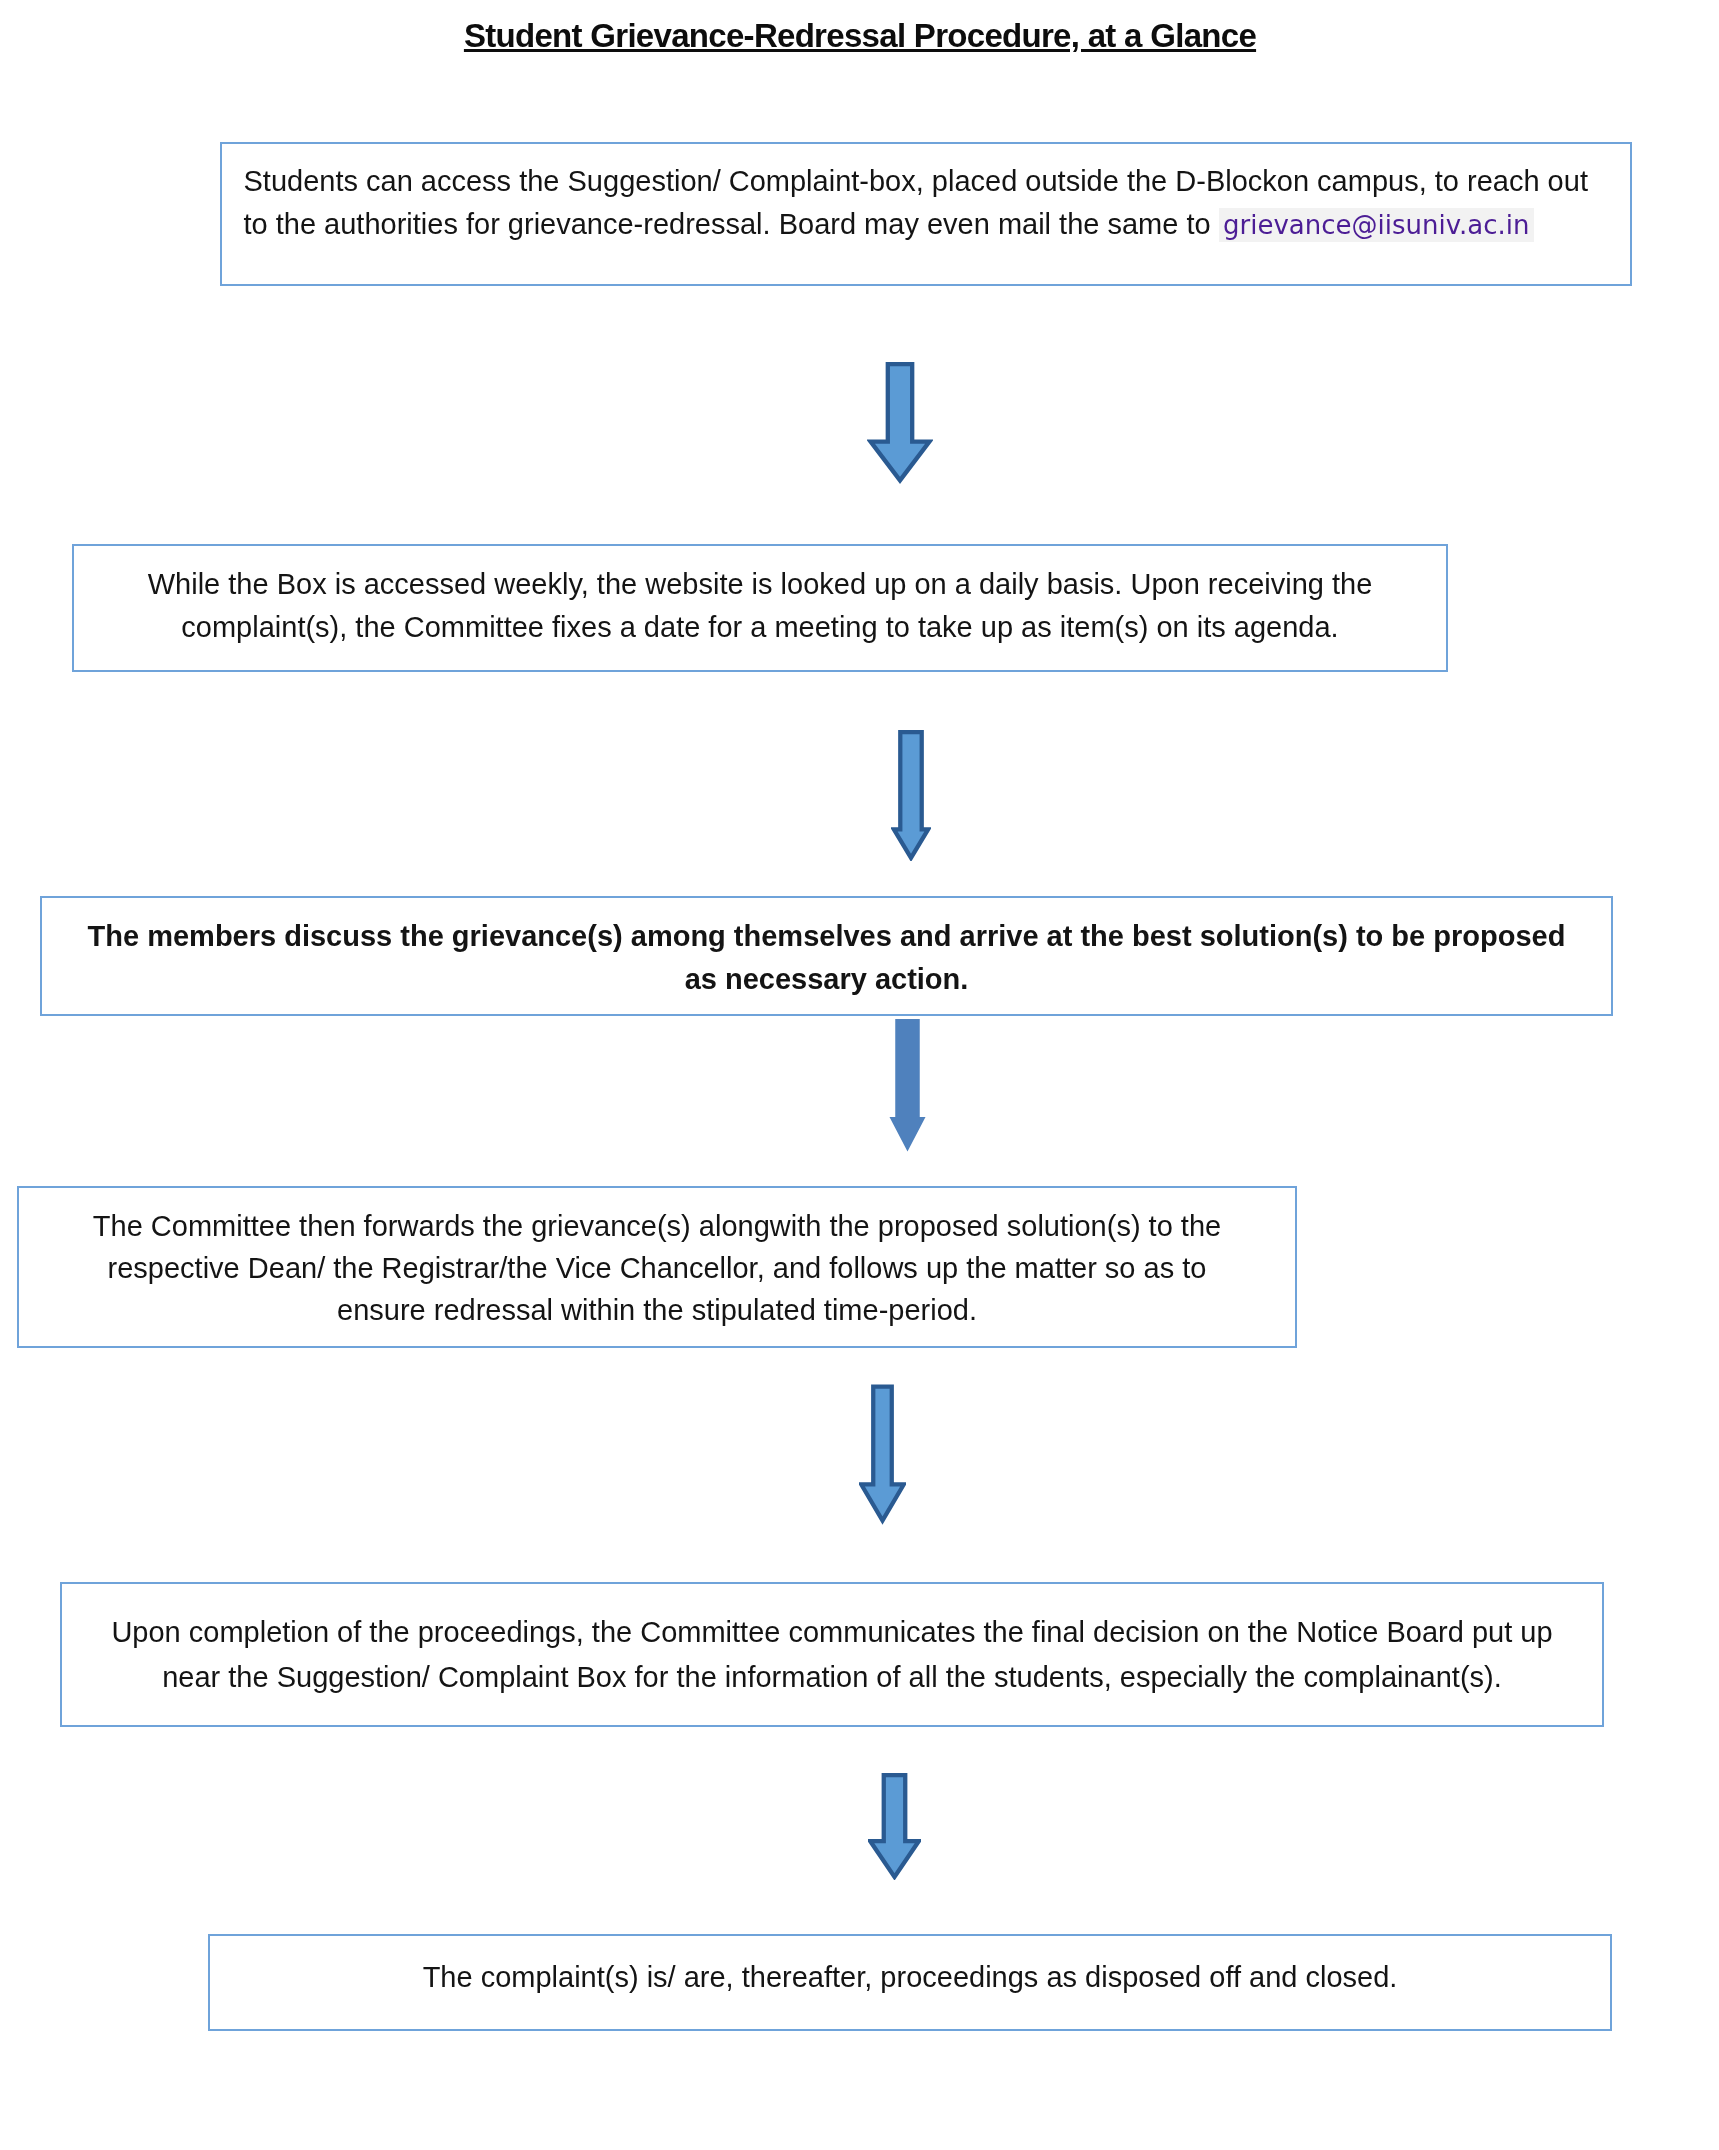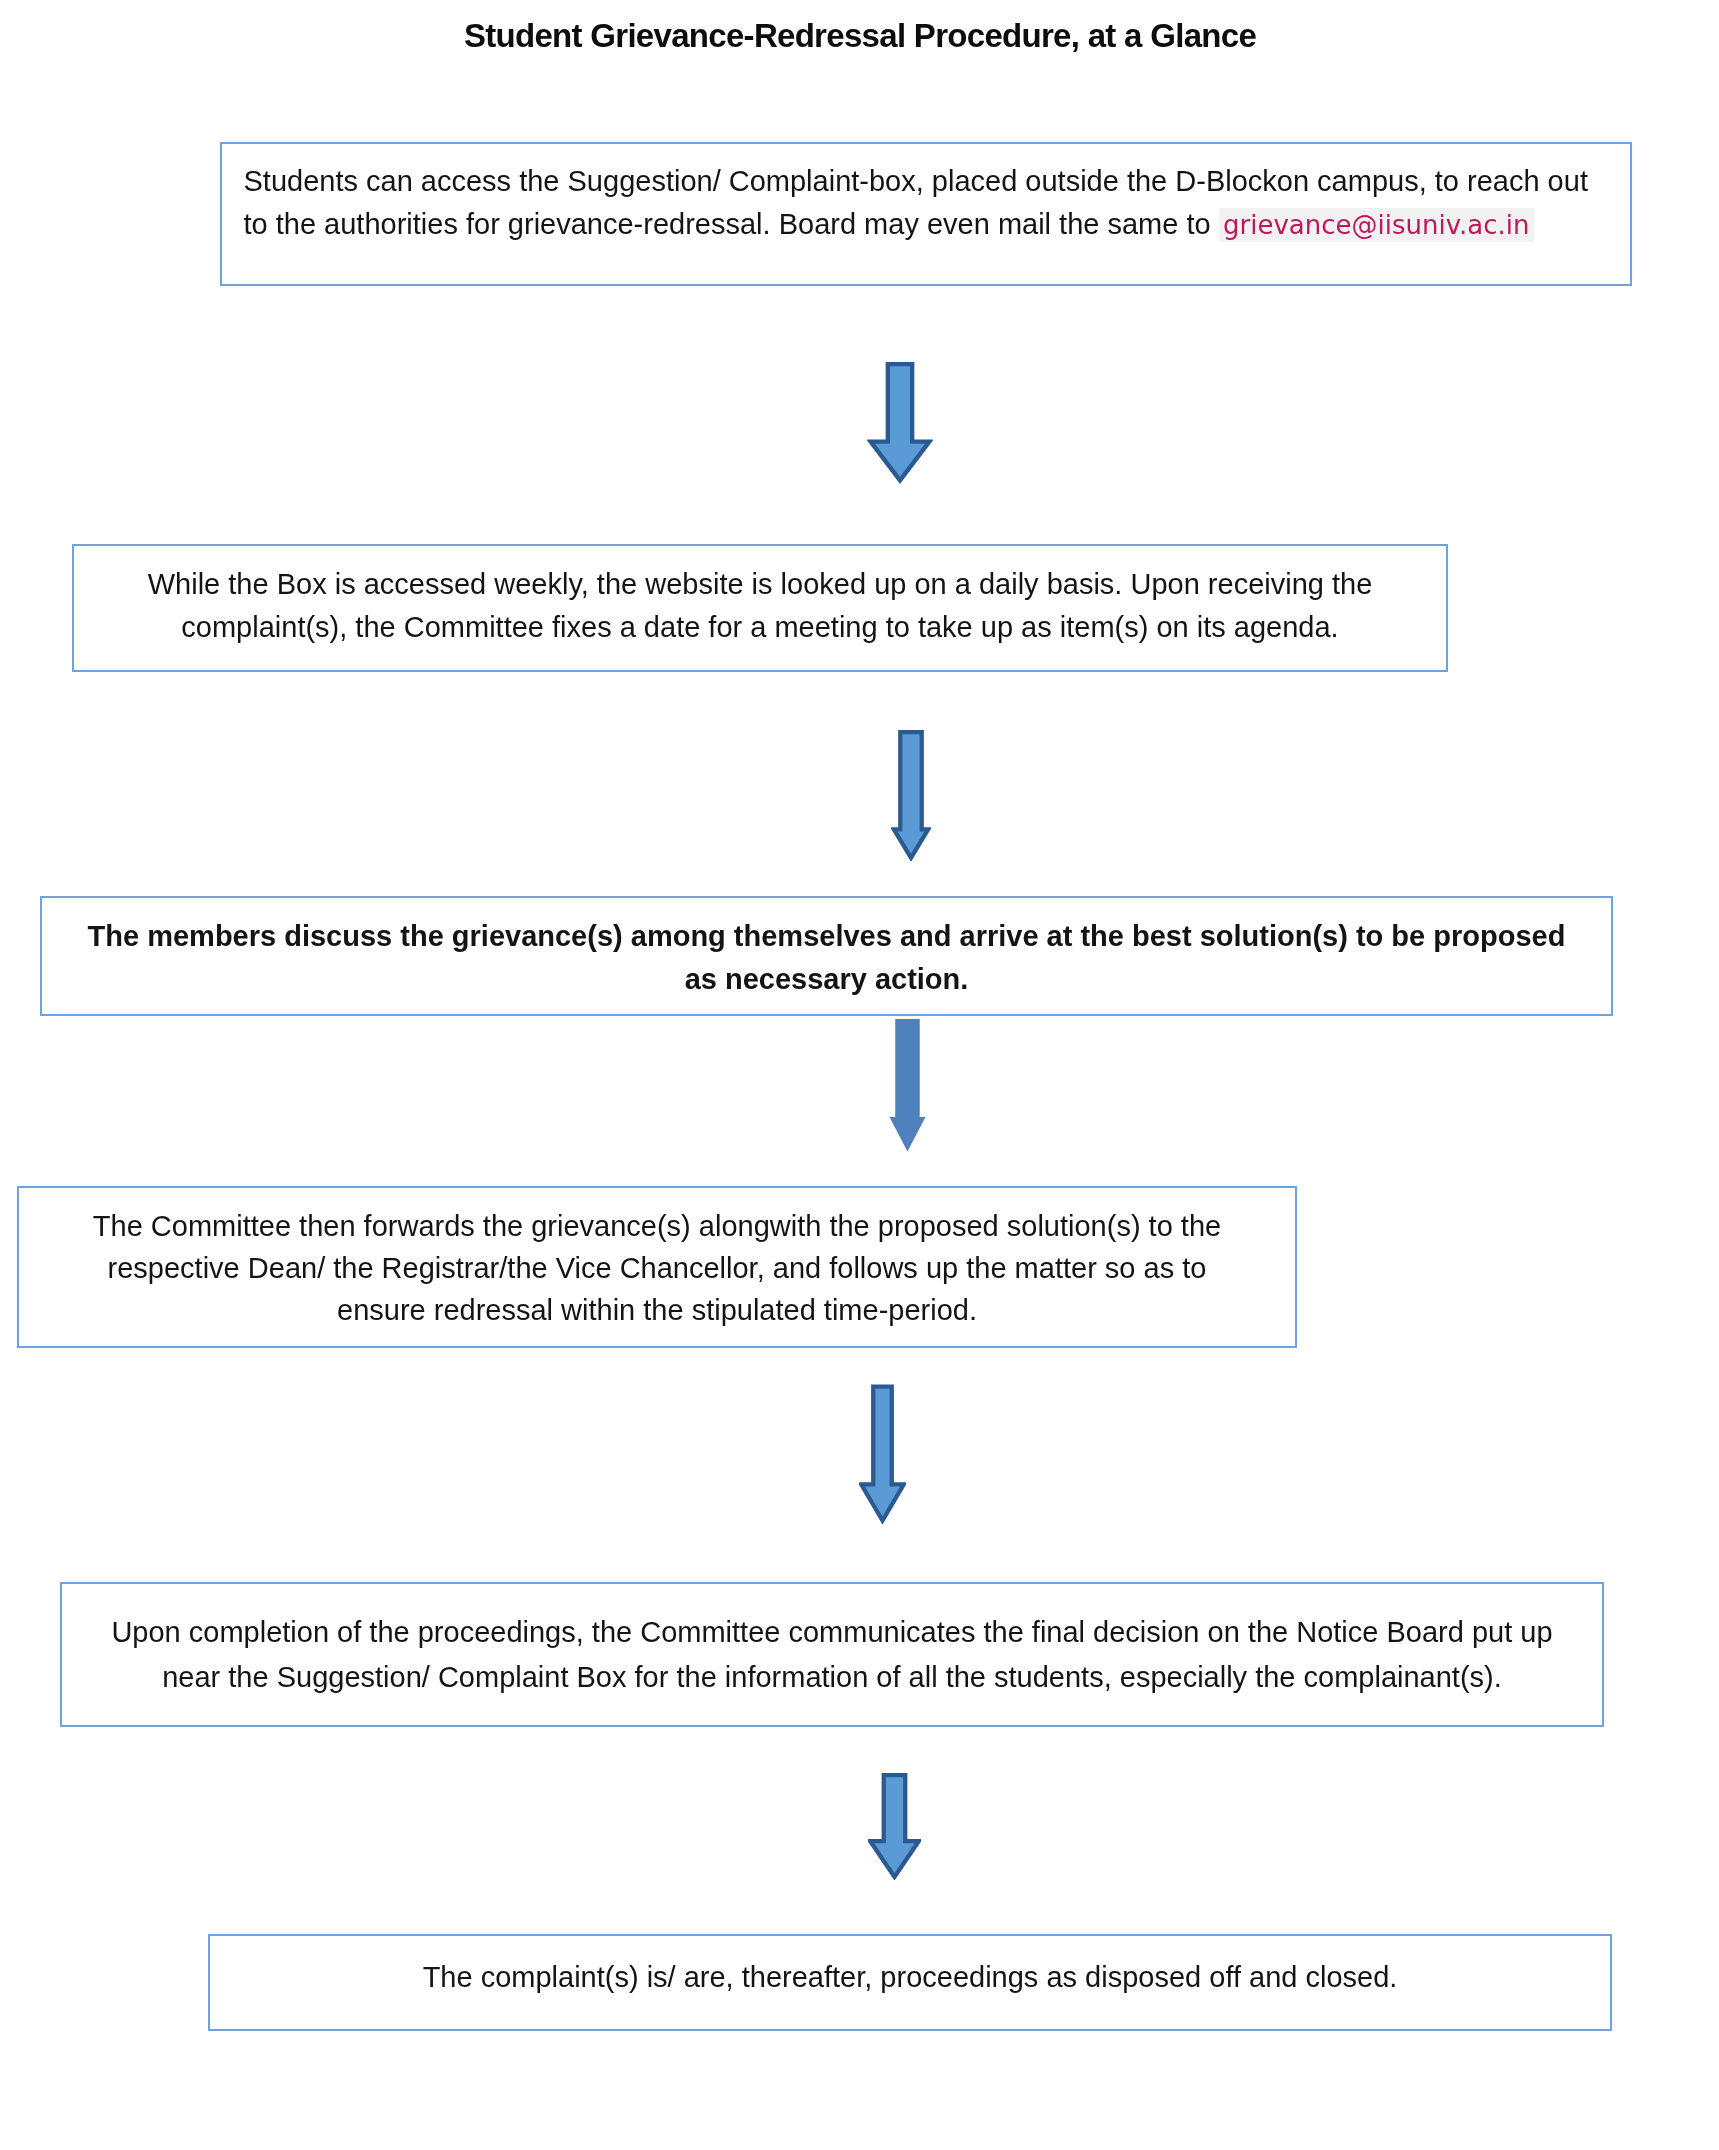--- a/index.html
+++ b/index.html
@@ -20,40 +20,41 @@
     position: absolute;
     left: 0;
     top: 17px;
     width: 100%;
     margin: 0;
     text-align: center;
     font-size: 33px;
     font-weight: 700;
     letter-spacing: -0.7px;
     color: #0d0d0d;
+    text-decoration: underline;
   }
   .box {
     position: absolute;
     border: 2.9px solid #6fa3da;
     background: #ffffff;
     box-sizing: border-box;
   }
   .box p {
     margin: 0;
     font-size: 29px;
     line-height: 43px;
     color: #141414;
   }
   
   #box1 { left: 220px; top: 142px; width: 1412px; height: 144px; }
   #box1 p { text-align: left; padding: 16px 18.7px 0 21.5px; }
   .email {
     font-family: "DejaVu Sans", sans-serif;
     font-size: 26px;
-    color: #be185d;
+    color: #4c1d95;
     background: #f2f2f2;
     padding: 2.2px 4.3px;
     white-space: nowrap;
   }
   
   #box2 { left: 72px; top: 544px; width: 1376px; height: 128px; }
   #box2 p { text-align: center; padding: 17px 21.5px 0; }
   
   #box3 { left: 40px; top: 896px; width: 1573px; height: 120px; font-weight: bold; }
   #box3 p { text-align: center; padding: 17px 29px 0; }

